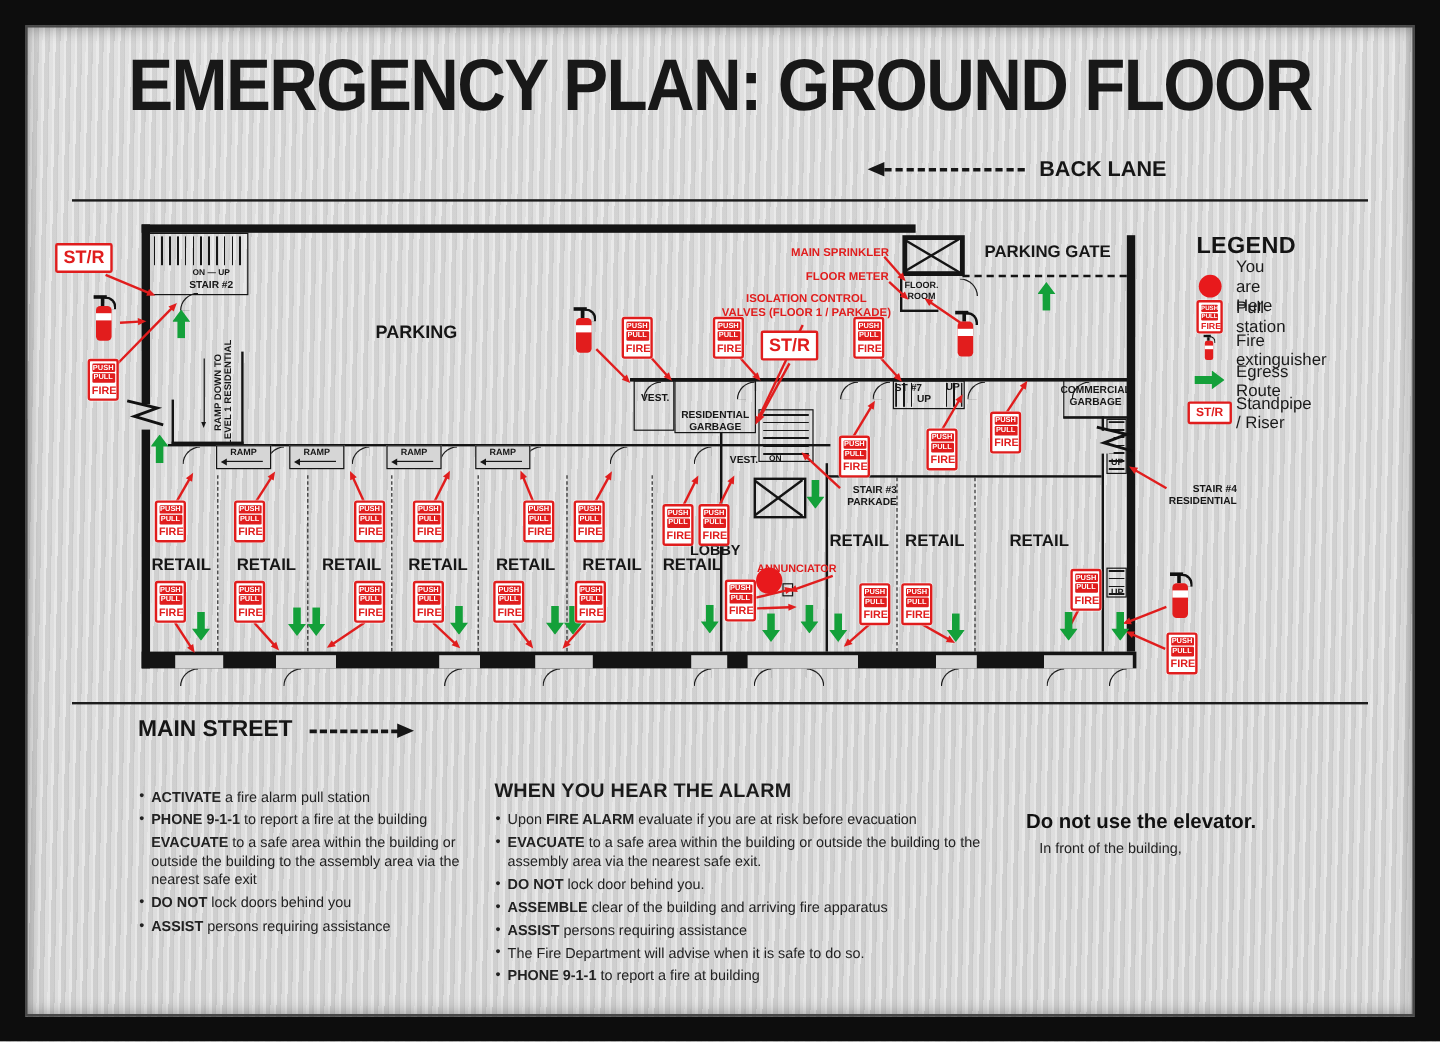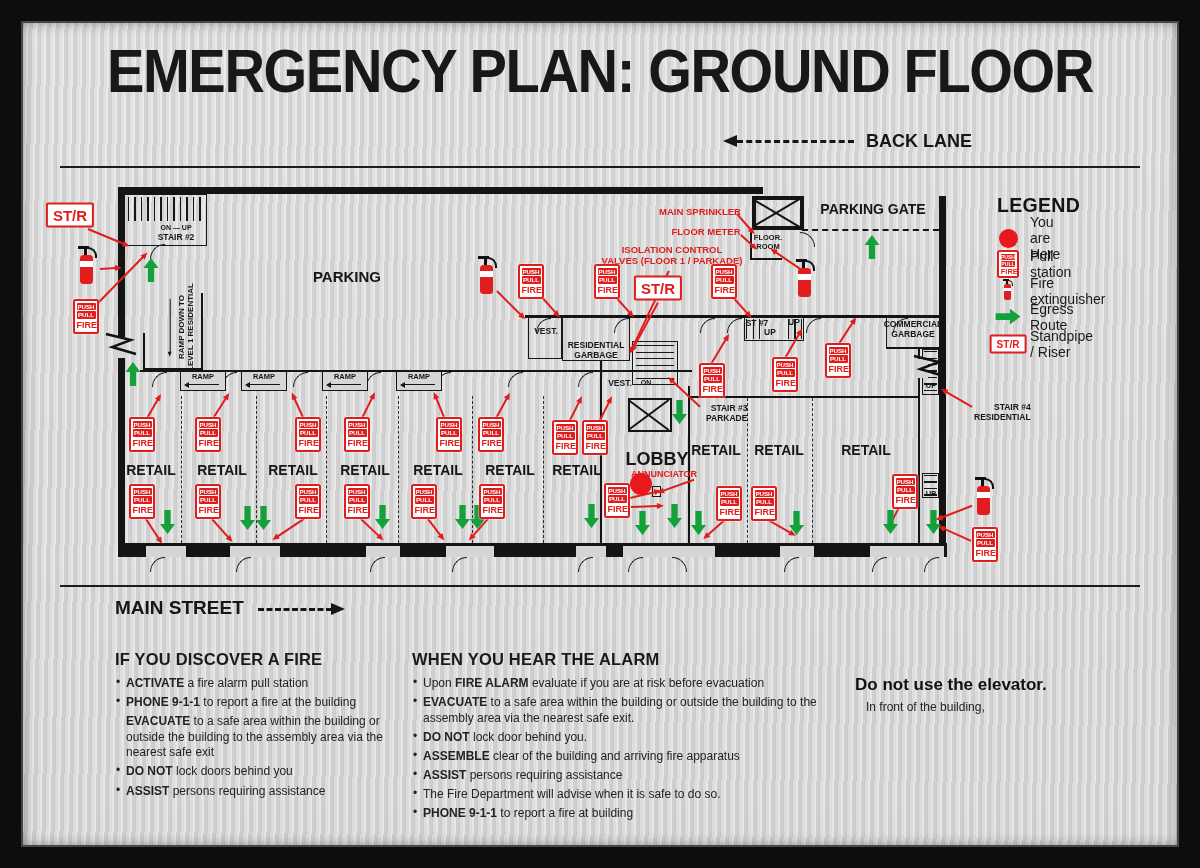--- a/index.html
+++ b/index.html
@@ -165,21 +165,21 @@
 RESIDENTIAL</div>
       <div class="lbl rot" style="left: 186px; top: 327px; font-size: 8px;">RAMP DOWN TO
 LEVEL 1 RESIDENTIAL</div>
       <div class="lbl" style="left: 151px; top: 470px; font-size: 14px;">RETAIL</div>
       <div class="lbl" style="left: 222px; top: 470px; font-size: 14px;">RETAIL</div>
       <div class="lbl" style="left: 293px; top: 470px; font-size: 14px;">RETAIL</div>
       <div class="lbl" style="left: 365px; top: 470px; font-size: 14px;">RETAIL</div>
       <div class="lbl" style="left: 438px; top: 470px; font-size: 14px;">RETAIL</div>
       <div class="lbl" style="left: 510px; top: 470px; font-size: 14px;">RETAIL</div>
       <div class="lbl" style="left: 577px; top: 470px; font-size: 14px;">RETAIL</div>
-      <div class="lbl" style="left: 657px; top: 459px; font-size: 18px;">LOBBY</div>
+      <div class="lbl" style="left: 596px; top: 459px; font-size: 12px;">LOBBY</div>
       <div class="lbl" style="left: 716px; top: 450px; font-size: 14px;">RETAIL</div>
       <div class="lbl" style="left: 779px; top: 450px; font-size: 14px;">RETAIL</div>
       <div class="lbl" style="left: 866px; top: 450px; font-size: 14px;">RETAIL</div>
       <div class="lbl rlbl" style="left: 700px; top: 212px; font-size: 9.5px;">MAIN SPRINKLER</div>
       <div class="lbl rlbl" style="left: 706px; top: 232px; font-size: 9.5px;">FLOOR METER</div>
       <div class="lbl rlbl" style="left: 672px; top: 256px; font-size: 9.5px;">ISOLATION CONTROL
 VALVES (FLOOR 1 / PARKADE)</div>
       <div class="lbl rlbl" style="left: 664px; top: 474px; font-size: 9px; text-align: right;">ANNUNCIATOR</div>
       <div class="abs" style="left: 180px; top: 371px; width: 46px; height: 20px; border: 1.6px solid rgb(20, 20, 20); background: rgb(214, 214, 214); box-sizing: border-box; z-index: 9; text-align: center;">
         <div style="font-size: 7.5px; font-weight: bold; color: rgb(22, 22, 22); line-height: 9px;">RAMP</div>
@@ -534,21 +534,20 @@
     </div>
 
   <div class="divider" style="top:585px;"></div>
 
   <div class="street-label" style="left:115px;top:597px;font-size:19px;">MAIN STREET</div>
   <div class="dash-line-h" style="left:258px;top:608px;width:74px;"></div>
   <div class="tri" style="left:331px;top:603px;border-left:14px solid #161616;border-top:6.5px solid transparent;border-bottom:6.5px solid transparent;"></div>
 
   <div id="sections">
       <div class="section" style="left: 115px; top: 650px; width: 300px;">
-        <div class="heading">IF YOU DISCOVER A FIRE</div>
         <div class="bullets">
           <div class="li"><div class="bu">•</div><b>ACTIVATE</b><span> a fire alarm  pull station</span></div>
           <div class="li"><div class="bu">•</div><b>PHONE 9-1-1</b><span> to report a fire at the building</span></div>
           <div class="li"><b>EVACUATE</b><span> to a safe area within the building or outside the building to the assembly area via the nearest safe exit</span></div>
           <div class="li"><div class="bu">•</div><b>DO NOT</b><span> lock doors behind you</span></div>
           <div class="li"><div class="bu">•</div><b>ASSIST</b><span> persons requiring assistance</span></div>
         </div>
       </div>
       <div class="section" style="left: 412px; top: 650px; width: 438px;">
         <div class="heading">WHEN YOU HEAR THE ALARM</div>

